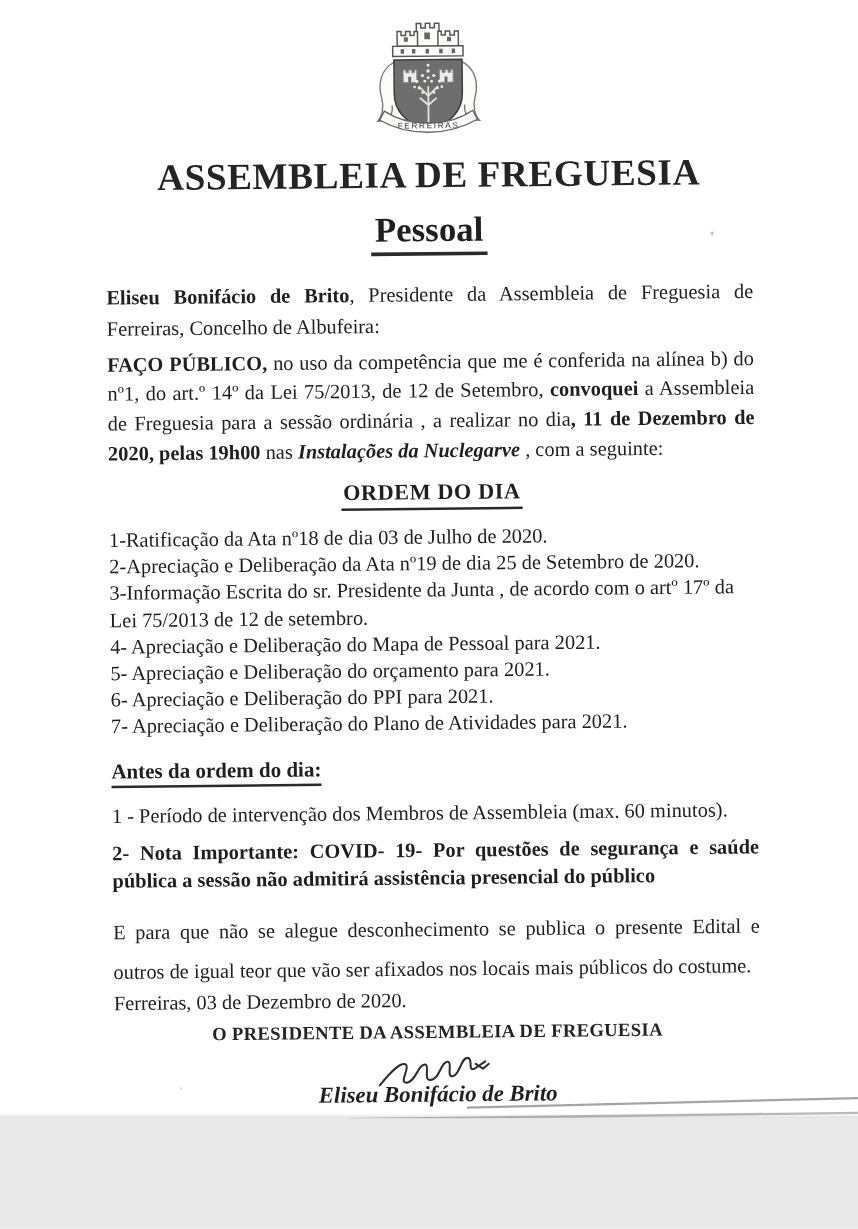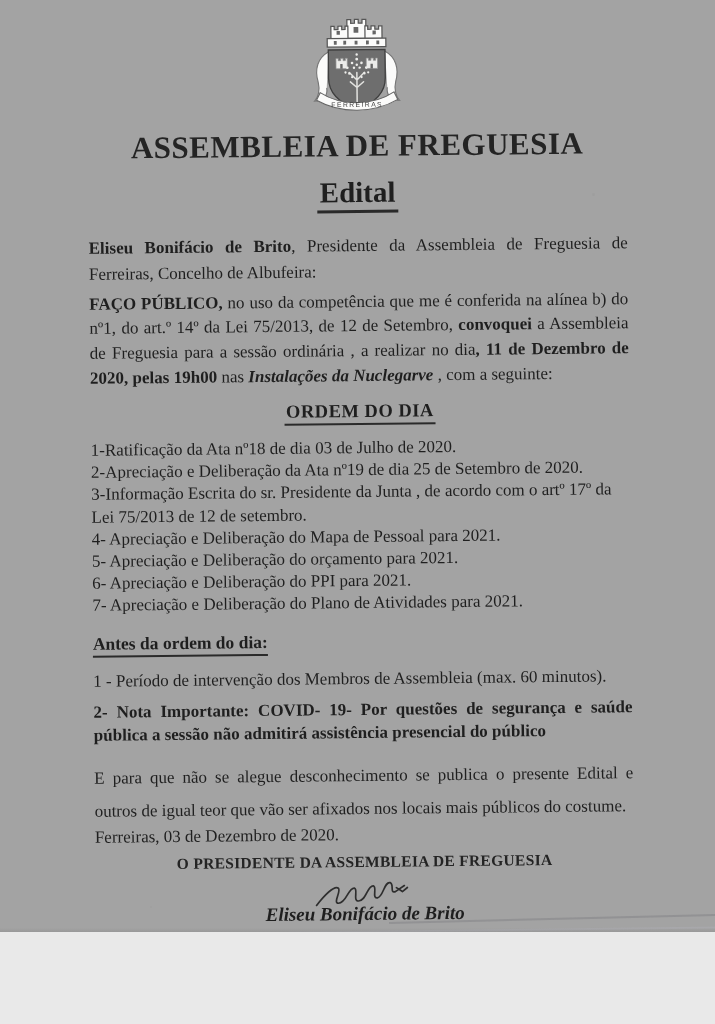--- a/index.html
+++ b/index.html
@@ -1,19 +1,19 @@
 <!DOCTYPE html>
 <html><head>
 <meta charset="utf-8">
 <style>
   * { margin:0; padding:0; box-sizing:border-box; }
   html,body { background:#e9e9e9; }
   .page {
     position:relative; width:715px; height:932px;
-    background:#a3a3a3; overflow:hidden;
+    background:#ffffff; overflow:hidden;
     font-family:"Liberation Serif", serif; color:#1f1f1f;
   }
   .content { position:absolute; inset:0; padding:6px 86px 0 90px; transform:rotate(-0.6deg); transform-origin:50% 40%; }
 
   .crest { width:126px; margin:4px auto 0; text-align:center; }
   .crest svg { display:block; }
 
   .org-title { text-align:center; font-size:31px; font-weight:bold; letter-spacing:.5px; margin-top:14px; color:#242424; }
   .doc-title { text-align:center; margin-top:12px; }
   .doc-title span { display:inline-block; font-size:29px; font-weight:bold; border-bottom:3px solid #2a2a2a; padding:0 3px 1px; }
@@ -110,21 +110,21 @@
             <circle cx="65" cy="47" r="1.3"></circle>
         </g>
 
         <path d="M22,95 C36,103 50,106 65,106 C80,106 94,103 108,95 L104,87 C92,95 79,98 65,98 C51,98 38,95 26,87 z" fill="#fbfbfa" stroke="#666" stroke-width="1.2"></path>
         <text x="65" y="102.5" text-anchor="middle" font-family="Liberation Sans, sans-serif" font-size="7.2" letter-spacing="1.5" fill="#3a3a3a">FERREIRAS</text>
       </svg>
     </div>
 
     <h1 class="org-title">ASSEMBLEIA DE FREGUESIA</h1>
 
-    <h2 class="doc-title"><span>Edital</span></h2>
+    <h2 class="doc-title"><span>Pessoal</span></h2>
 
     <p class="para intro"><span class="b">Eliseu Bonifácio de Brito</span><span>, Presidente da Assembleia de Freguesia de Ferreiras, Concelho de Albufeira:</span></p>
 
     <p class="para convocation"><span class="b">FAÇO PÚBLICO,</span><span> no uso da competência que me é conferida na alínea b) do nº1, do art.º 14º da Lei 75/2013, de 12 de Setembro, </span><span class="b">convoquei</span><span> a Assembleia de Freguesia para a sessão ordinária , a realizar no dia</span><span class="b">, 11 de Dezembro de 2020, pelas 19h00</span><span> nas </span><span class="bi">Instalações da Nuclegarve</span><span> , com a seguinte:</span></p>
 
     <h3 class="agenda-heading"><span>ORDEM DO DIA</span></h3>
 
     <div class="agenda-list">
       <div>1-Ratificação da Ata nº18 de dia 03 de Julho de 2020.</div>
       <div>2-Apreciação e Deliberação da Ata nº19 de dia 25 de Setembro de 2020.</div>

